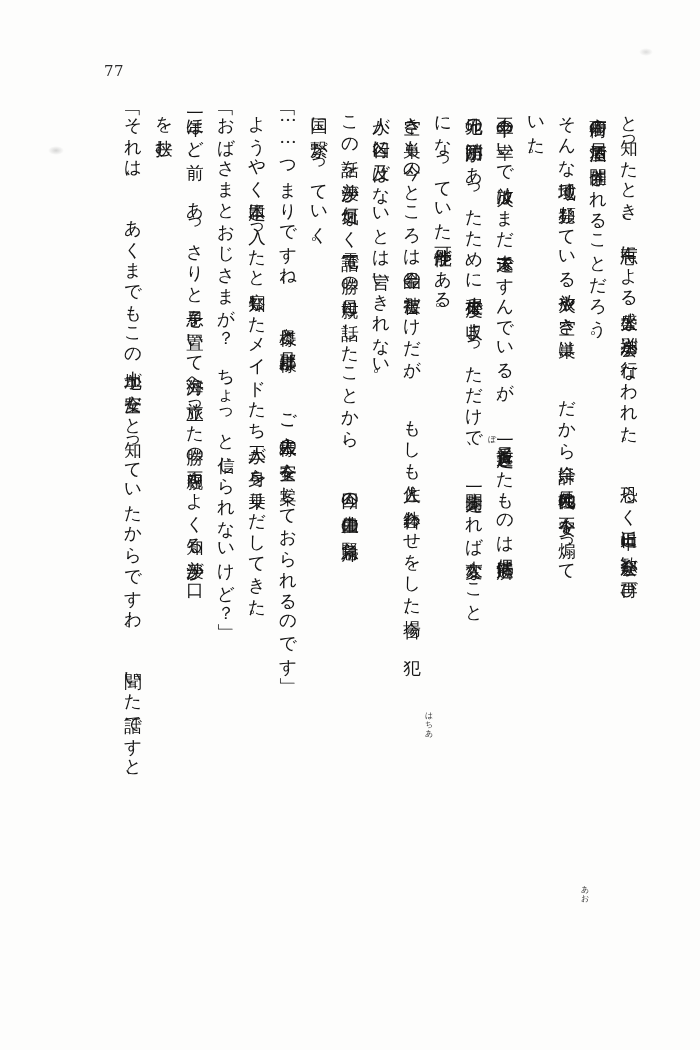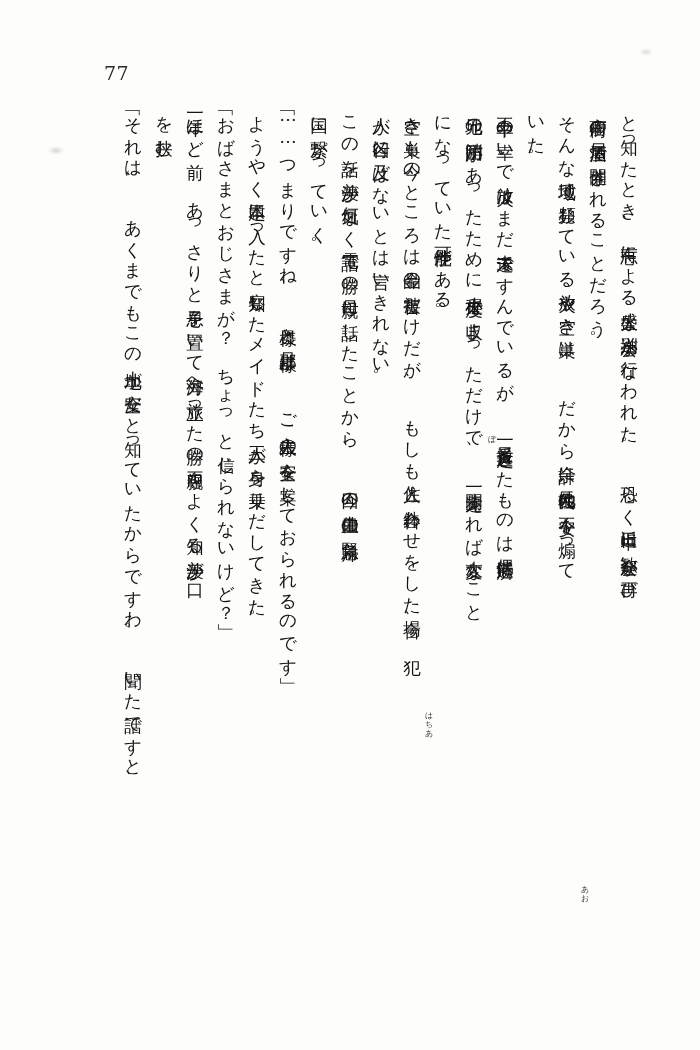--- a/index.html
+++ b/index.html
@@ -18,21 +18,21 @@
     position: relative;
     width: 700px;
     height: 1050px;
     background: #fdfdfc;
   }
   
   .page-number {
     position: absolute;
     top: 62px;
     left: 104px;
-    font-size: 19px;
+    font-size: 15px;
     letter-spacing: 0.5px;
     color: #2b2b2b;
     font-family: "DejaVu Serif", "Liberation Serif", serif;
   }
   
   .text-body {
     position: absolute;
     top: 104px;
     left: 58px;
     width: 586px;

